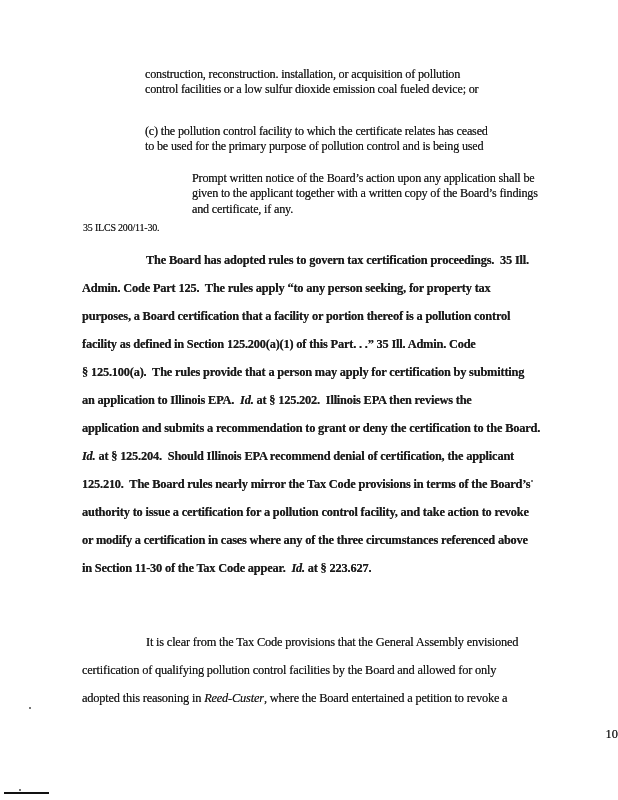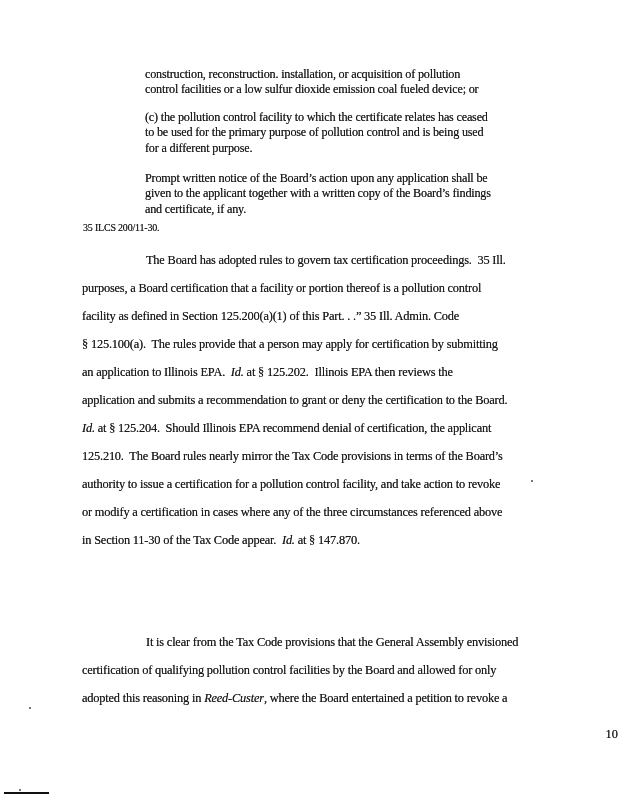--- a/index.html
+++ b/index.html
@@ -19,42 +19,42 @@
   }
   
   .quote {
     position: absolute;
     left: 145px;
     font-size: 12.2px;
     letter-spacing: -0.2px;
     line-height: 15.3px;
   }
   .qp1 { top: 67px; }
-  .qp2 { top: 110px; font-family: Liberation Serif, serif; }
-  .qp3 { top: 171px; }
+  .qp2 { top: 124px; font-family: Liberation Serif, serif; }
+  .qp3 { top: 171px; margin-left: 47px; }
   .qline { white-space: pre; }
   
   .citation {
     position: absolute;
     left: 83px;
     top: 220px;
     font-size: 10px;
     letter-spacing: -0.2px;
     line-height: 15.5px;
     white-space: pre;
   }
   
   .bpara {
     position: absolute;
     left: 82px;
     font-size: 12.4px;
     letter-spacing: -0.2px;
     line-height: 28px;
   }
-  .p1 { top: 246px; }
+  .p1 { top: 246px; font-weight: bold; }
   .p2 { top: 628px; }
   .bline { white-space: pre; height: 28px; }
   .bline.indent { padding-left: 64px; }
   .italic { font-style: italic; }
   
   .pageno {
     position: absolute;
     left: 0;
     top: 727px;
     width: 618px;
@@ -88,43 +88,43 @@
 <div class="page">
 
   <div class="quote qp1">
     <div class="qline">construction, reconstruction. installation, or acquisition of pollution</div>
     <div class="qline">control facilities or a low sulfur dioxide emission coal fueled device; or</div>
   </div>
 
   <div class="quote qp2">
     <div class="qline">(c) the pollution control facility to which the certificate relates has ceased</div>
     <div class="qline">to be used for the primary purpose of pollution control and is being used</div>
-    <div class="qline">for a different purpose.</div>
   </div>
 
   <div class="quote qp3">
     <div class="qline">Prompt written notice of the Board’s action upon any application shall be</div>
     <div class="qline">given to the applicant together with a written copy of the Board’s findings</div>
     <div class="qline">and certificate, if any.</div>
   </div>
 
   <div class="citation">35 ILCS 200/11-30.</div>
 
   <div class="bpara p1">
     <div class="bline indent"><span>The Board has adopted rules to govern tax certification proceedings.  35 Ill.</span></div>
+    <div class="bline"><span>Admin. Code Part 125.  The rules apply “to any person seeking, for property tax</span></div>
     <div class="bline"><span>purposes, a Board certification that a facility or portion thereof is a pollution control</span></div>
     <div class="bline"><span>facility as defined in Section 125.200(a)(1) of this Part. . .” 35 Ill. Admin. Code</span></div>
     <div class="bline"><span>§ 125.100(a).  The rules provide that a person may apply for certification by submitting</span></div>
     <div class="bline"><span>an application to Illinois EPA.  </span><span class="italic">Id.</span><span> at § 125.202.  Illinois EPA then reviews the</span></div>
     <div class="bline"><span>application and submits a recommendation to grant or deny the certification to the Board.</span></div>
     <div class="bline"><span class="italic">Id.</span><span> at § 125.204.  Should Illinois EPA recommend denial of certification, the applicant</span></div>
     <div class="bline"><span>125.210.  The Board rules nearly mirror the Tax Code provisions in terms of the Board’s</span></div>
     <div class="bline"><span>authority to issue a certification for a pollution control facility, and take action to revoke</span></div>
     <div class="bline"><span>or modify a certification in cases where any of the three circumstances referenced above</span></div>
-    <div class="bline"><span>in Section 11-30 of the Tax Code appear.  </span><span class="italic">Id.</span><span> at § 147.870.</span></div>
+    <div class="bline"><span>in Section 11-30 of the Tax Code appear.  </span><span class="italic">Id.</span><span> at § 223.627.</span></div>
   </div>
 
   <div class="bpara p2">
     <div class="bline indent"><span>It is clear from the Tax Code provisions that the General Assembly envisioned</span></div>
     <div class="bline"><span>certification of qualifying pollution control facilities by the Board and allowed for only</span></div>
     <div class="bline"><span>adopted this reasoning in </span><span class="italic">Reed-Custer</span><span>, where the Board entertained a petition to revoke a</span></div>
   </div>
 
   <div class="pageno">10</div>
 

